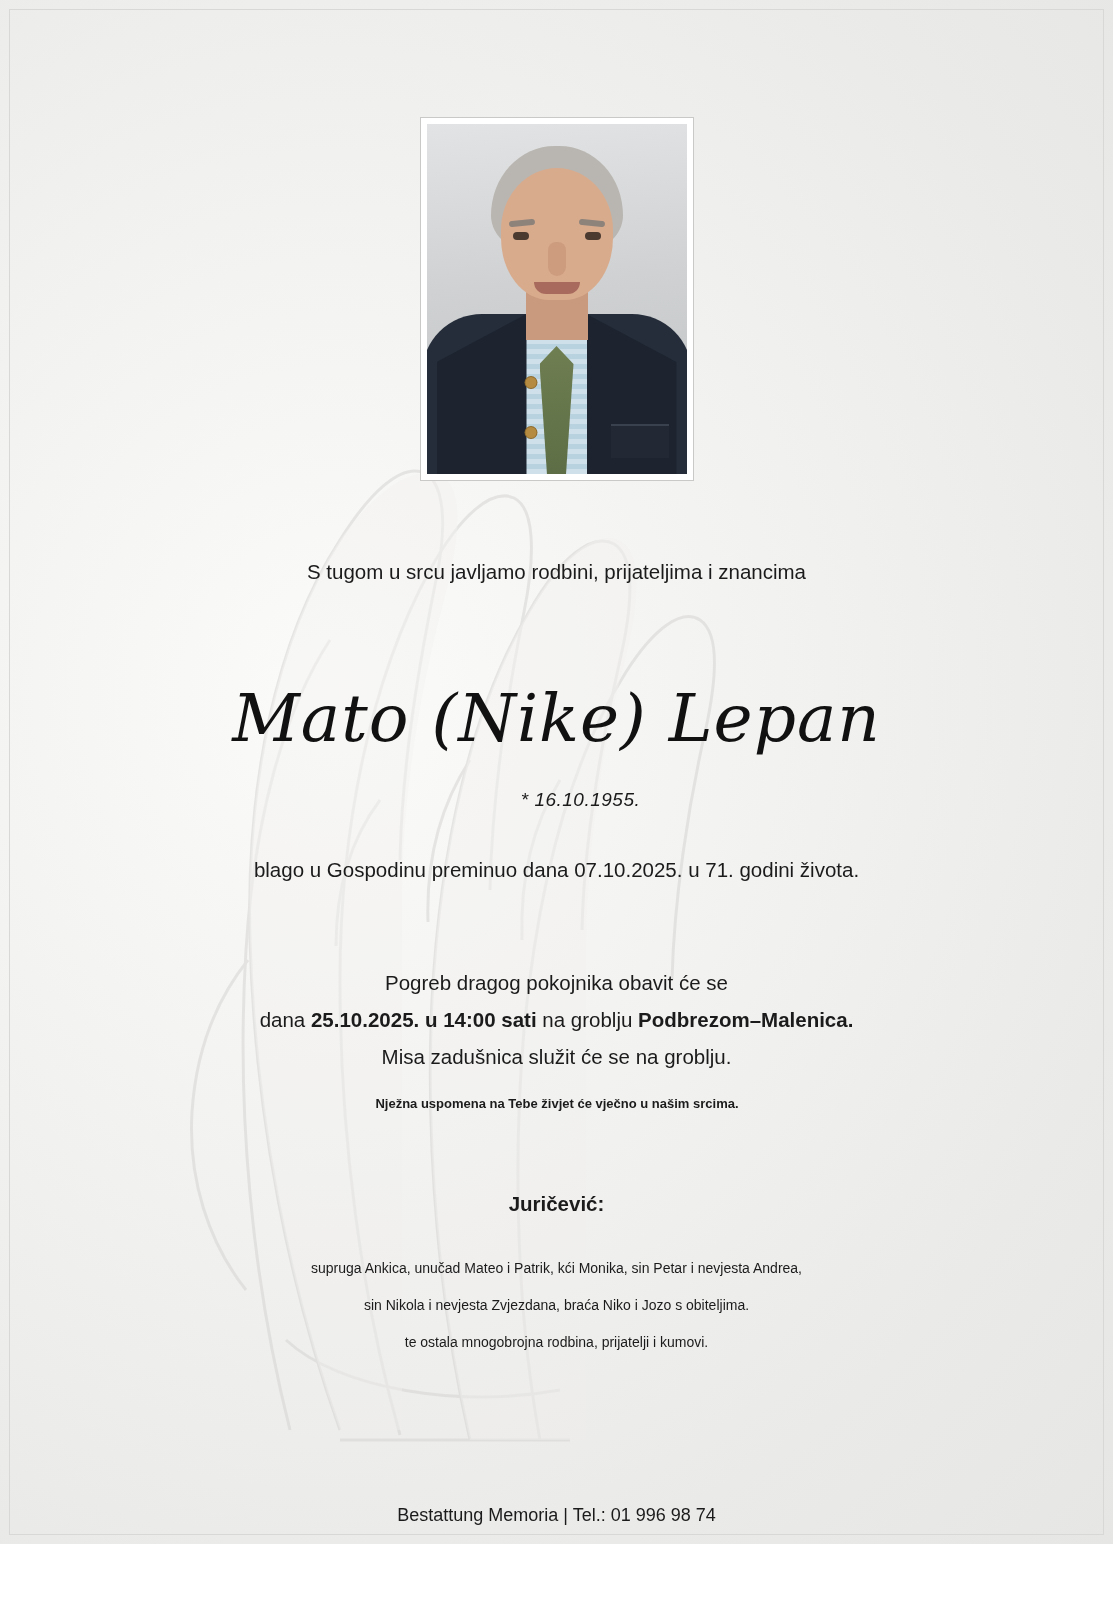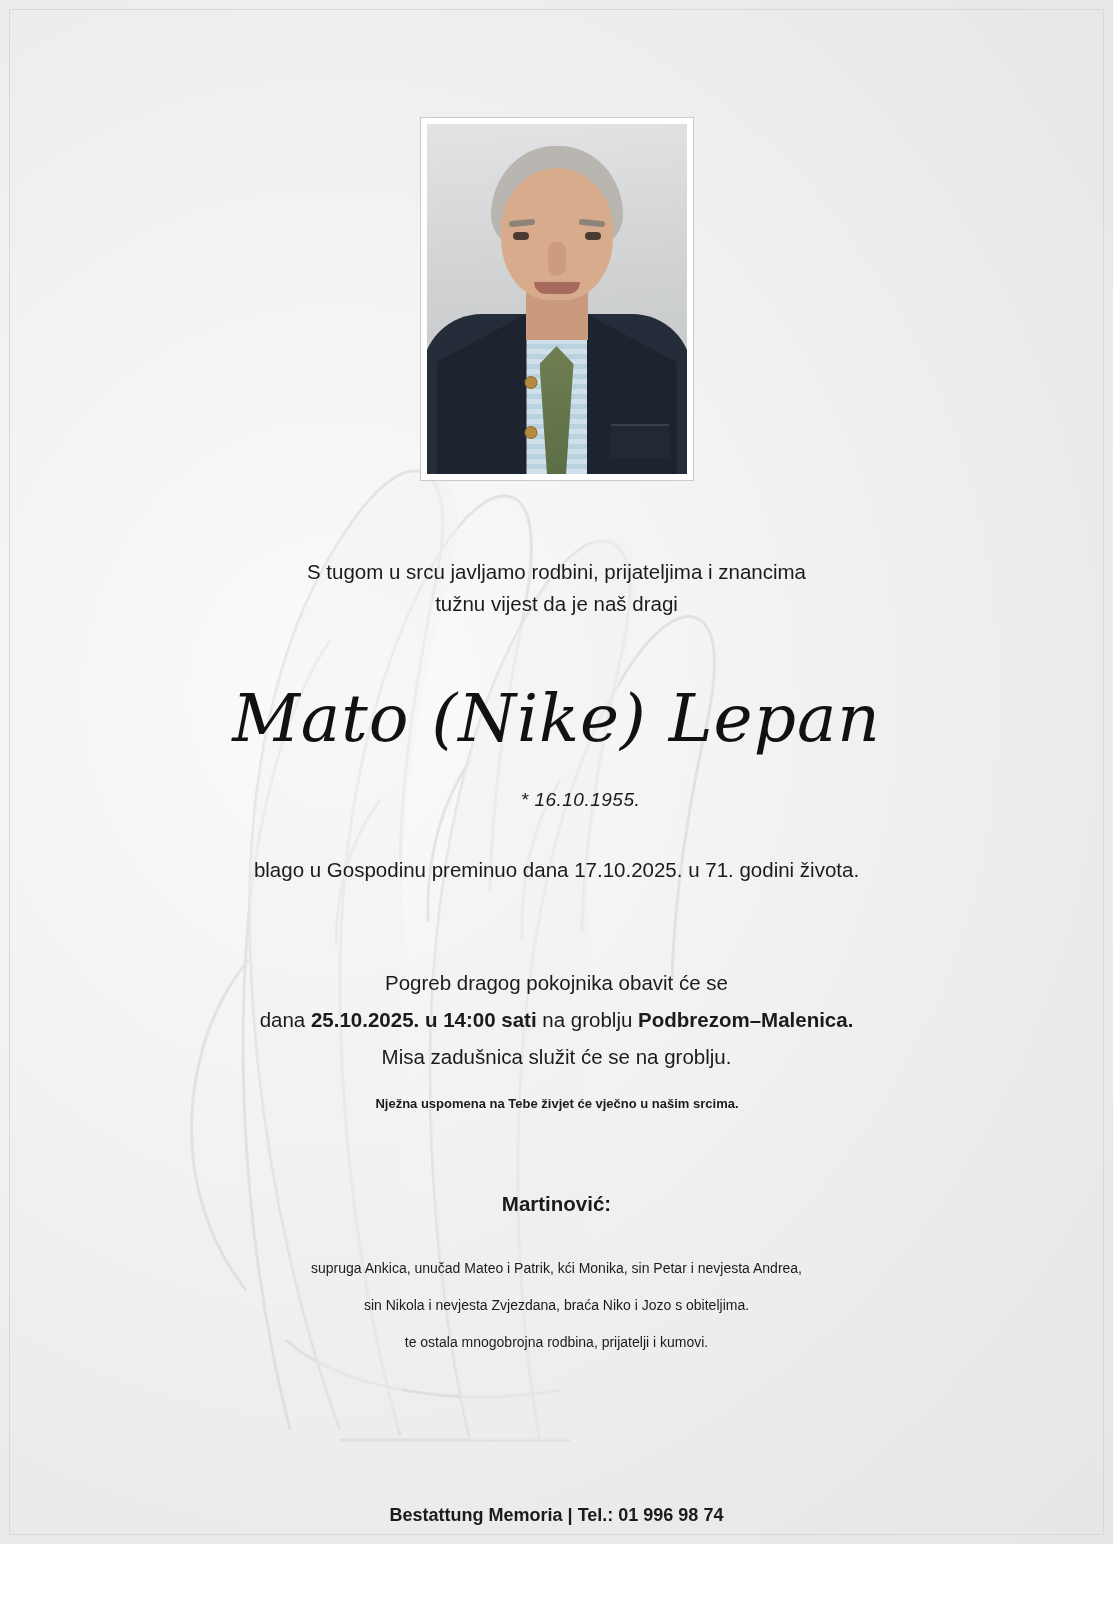--- a/index.html
+++ b/index.html
@@ -203,21 +203,20 @@
     position: absolute;
     left: 0; right: 0; top: 1250px;
     font-size: 14px;
     line-height: 37px;
   }
   .footer {
     position: absolute;
     left: 0; right: 0; top: 1505px;
     font-size: 18px;
     color: #1b1b1b;
-    font-weight: bold;
   }
   b { font-weight: bold; }
 </style>
 </head>
 <body>
 
 <div class="page">
   <div class="paper-bg"></div>
 
   <svg class="watermark" viewBox="0 0 760 1230" xmlns="http://www.w3.org/2000/svg">
@@ -262,40 +261,39 @@
         <div class="p-brow-r"></div>
         <div class="p-eye-l"></div>
         <div class="p-eye-r"></div>
         <div class="p-nose"></div>
         <div class="p-mouth"></div>
       </div>
     </div>
 
     <div class="txt intro">
       <div>S tugom u srcu javljamo rodbini, prijateljima i znancima</div>
-      <div>tužnu vijest da je naš dragi</div>
     </div>
 
     <div class="txt name">Mato (Nike) Lepan</div>
 
     <div class="txt born">* 16.10.1955.</div>
 
-    <div class="txt died">blago u Gospodinu preminuo dana 17.10.2025. u 71. godini života.</div>
+    <div class="txt died">blago u Gospodinu preminuo dana 07.10.2025. u 71. godini života.</div>
 
     <div class="txt funeral">
       <div>Pogreb dragog pokojnika obavit će se</div>
       <div>
         <span>dana </span><b>25.10.2025. u 14:00 sati</b><span> na groblju </span><b>Podbrezom–Malenica.</b>
       </div>
       <div>Misa zadušnica služit će se na groblju.</div>
     </div>
 
     <div class="txt memory">Nježna uspomena na Tebe živjet će vječno u našim srcima.</div>
 
-    <div class="txt mourners-title">Martinović:</div>
+    <div class="txt mourners-title">Juričević:</div>
 
     <div class="txt mourners">
       <div>supruga Ankica, unučad Mateo i Patrik, kći Monika, sin Petar i nevjesta Andrea,</div>
       <div>sin Nikola i nevjesta Zvjezdana, braća Niko i Jozo s obiteljima.</div>
       <div>te ostala mnogobrojna rodbina, prijatelji i kumovi.</div>
     </div>
 
     <div class="txt footer">Bestattung Memoria | Tel.: 01 996 98 74</div>
   </div>
 </div>

